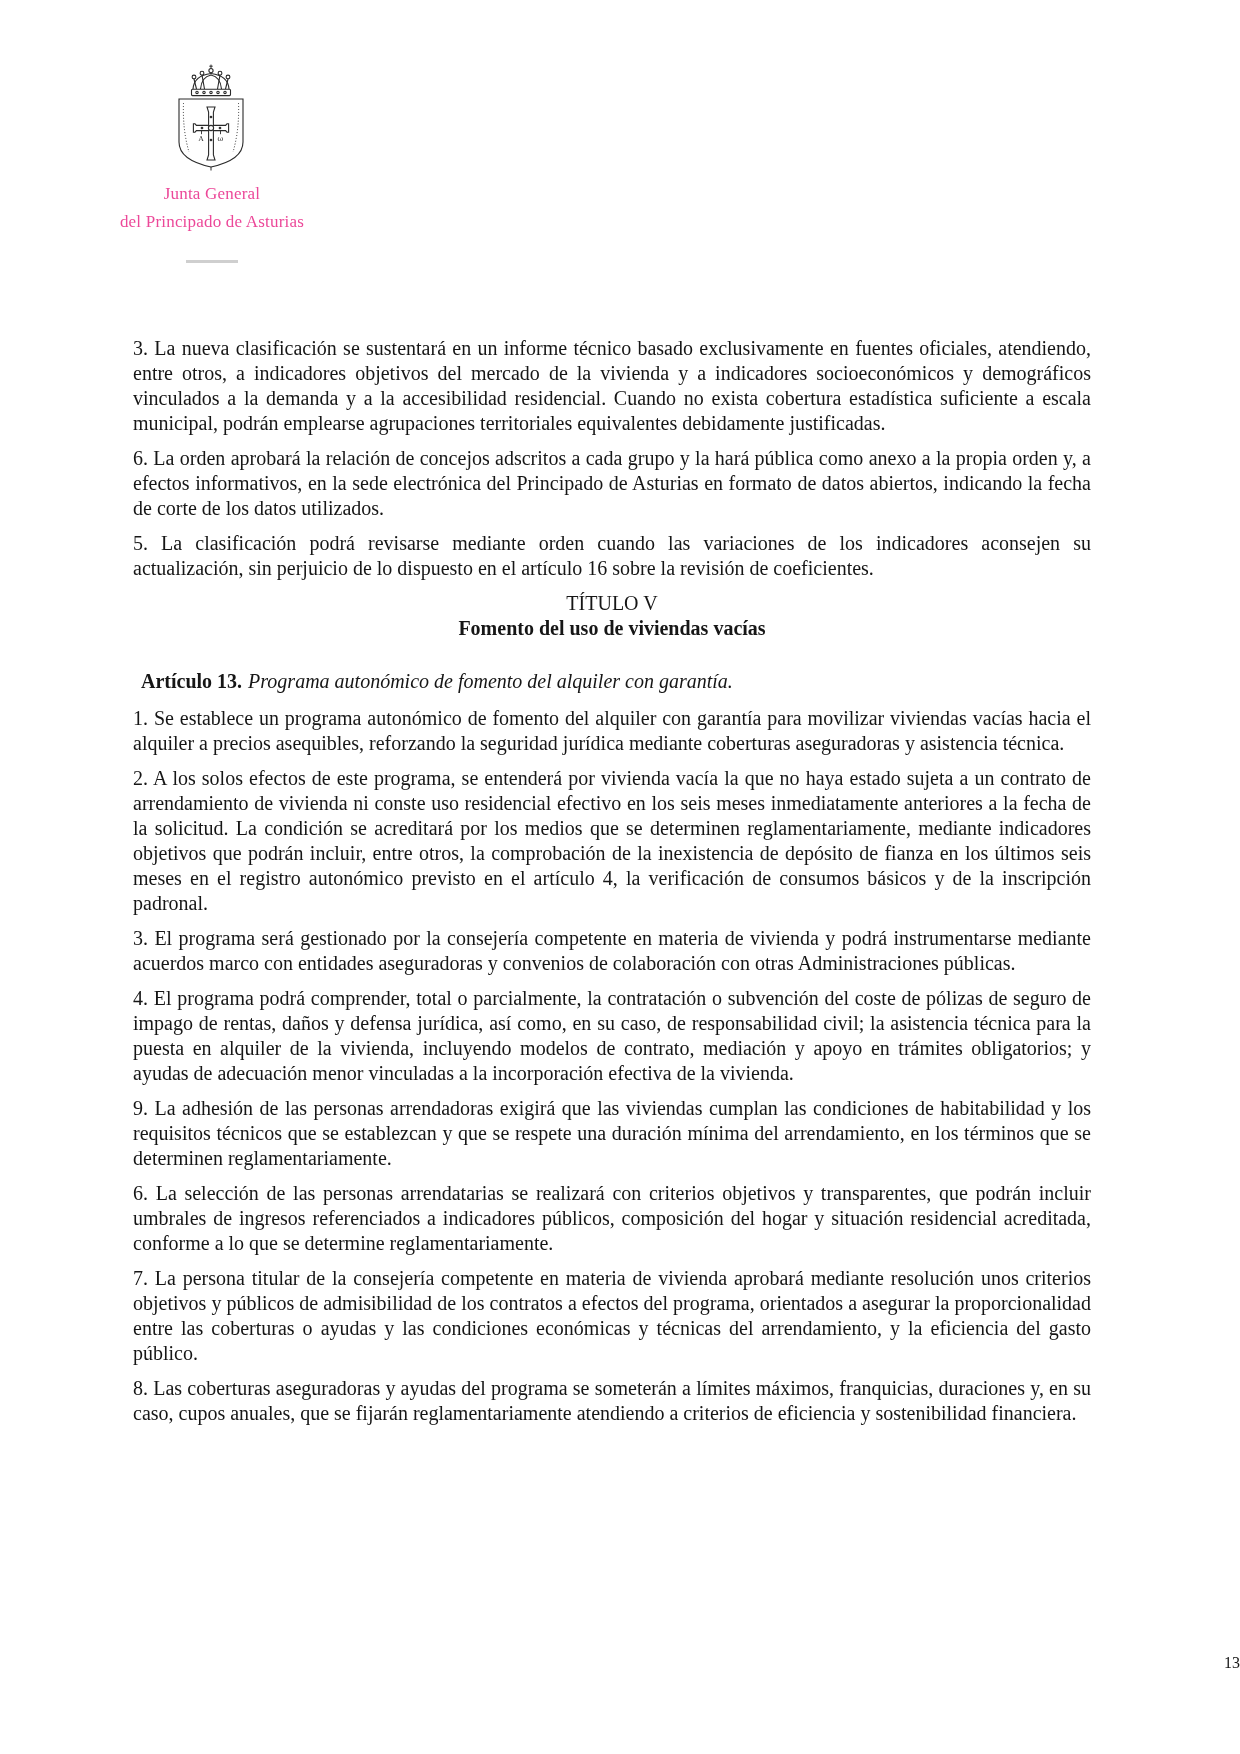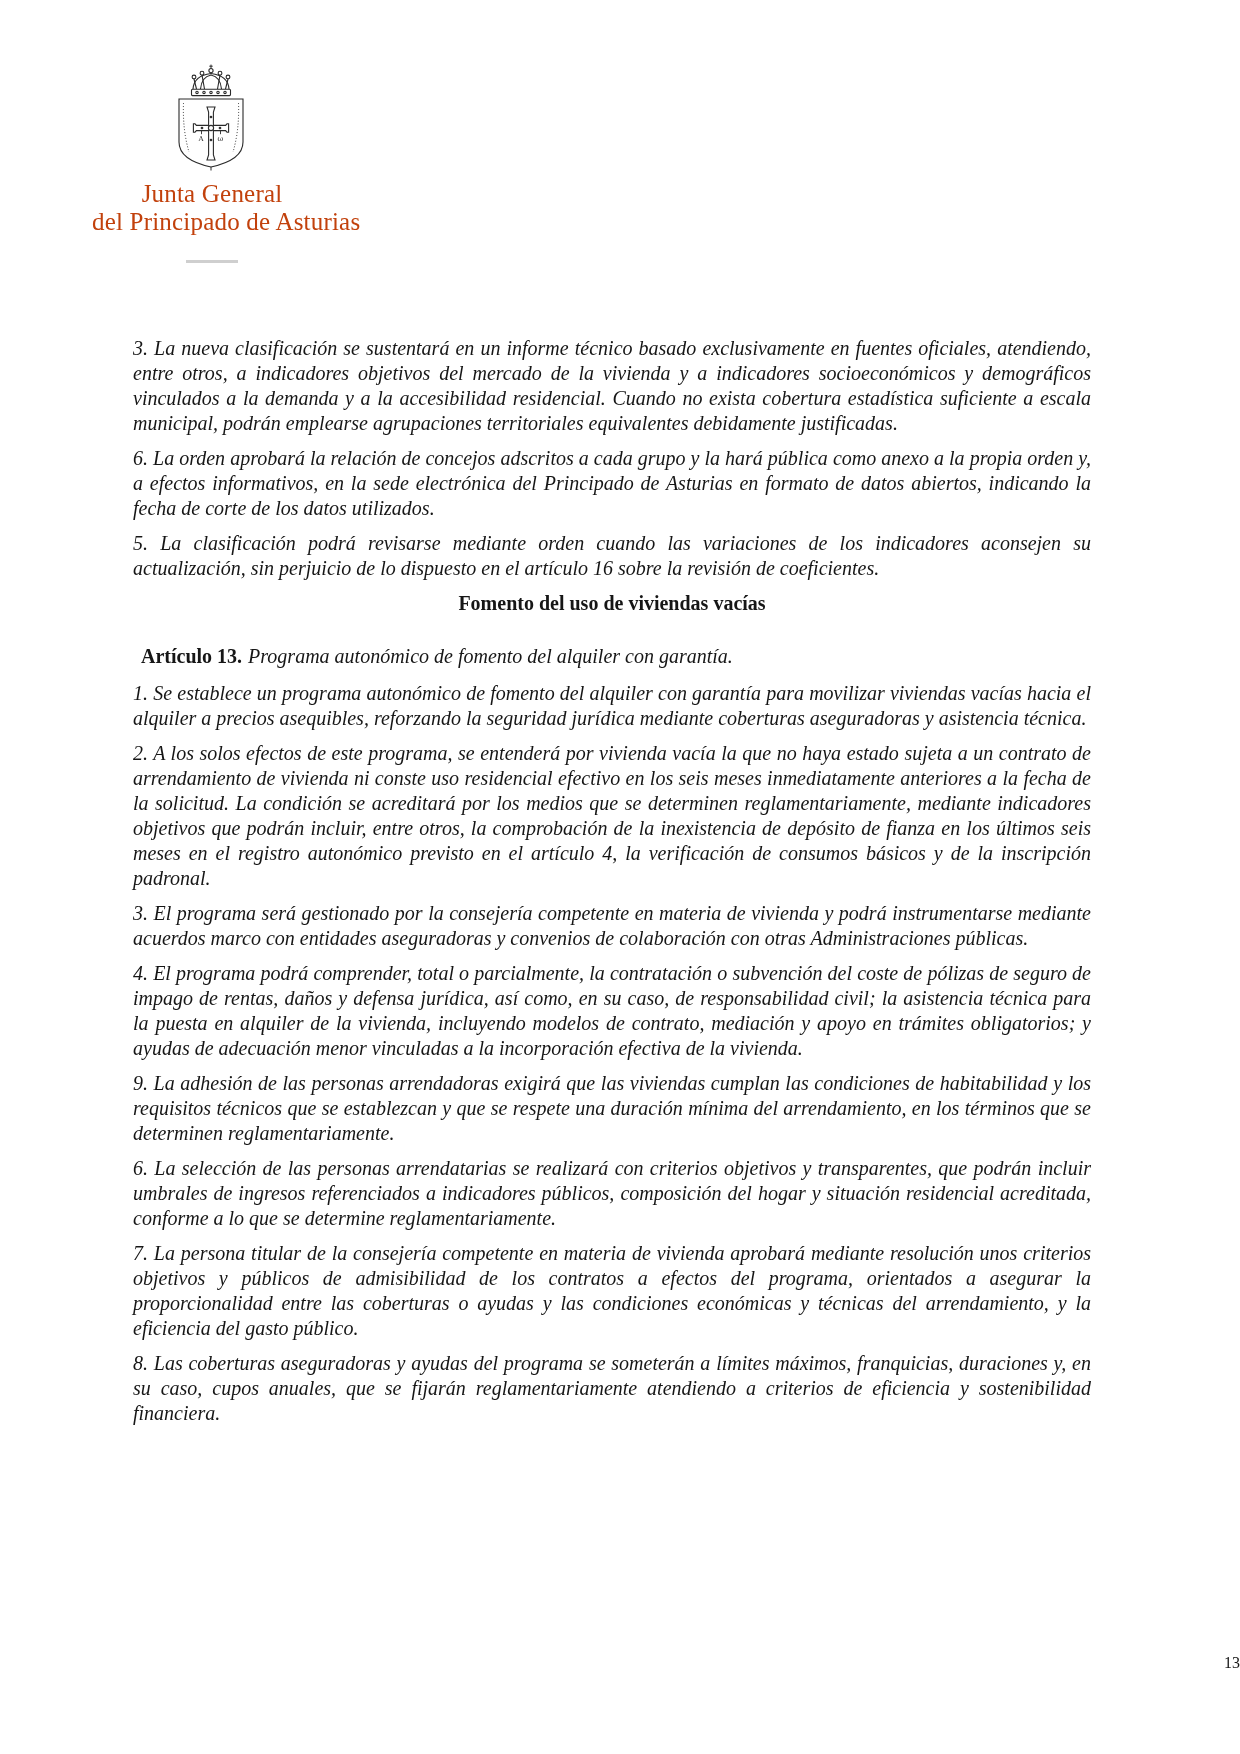--- a/index.html
+++ b/index.html
@@ -13,36 +13,36 @@
   }
 
   
   .header{
     position:absolute;top:62px;left:92px;width:240px;
     text-align:center;
   }
   .crest{display:block;margin:0 auto 8px;}
   .org-line{
     display:block;
-    font-size:25px;line-height:28px;color:#c2410c;
+    font-size:17px;line-height:28px;color:#ec4899;
     letter-spacing:0.2px;
     white-space:nowrap;
   }
   .header-rule{
     width:52px;height:3px;background:#cfcfcf;border:0;
     margin:24px auto 0;
   }
 
   
   .body-text{
     position:absolute;top:336px;left:133px;width:958px;
     font-size:20px;line-height:25px;
     text-align:justify;
   }
-  .para{margin:0 0 10px;font-style:italic;}
+  .para{margin:0 0 10px;}
   .title-block{
     text-align:center;
     margin:8px 0 28px;
   }
   .title-kicker{display:block;}
   .title-main{display:block;font-weight:bold;}
   .article-head{margin:0 8px 12px;text-align:left;}
   .article-num{font-weight:bold;margin-right:0.30em;}
   .article-name{font-style:italic;}
 
@@ -102,20 +102,21 @@
     <div class="header-rule"></div>
   </div>
 
   <div class="body-text">
 
     <p class="para">3. La nueva clasificación se sustentará en un informe técnico basado exclusivamente en fuentes oficiales, atendiendo, entre otros, a indicadores objetivos del mercado de la vivienda y a indicadores socioeconómicos y demográficos vinculados a la demanda y a la accesibilidad residencial. Cuando no exista cobertura estadística suficiente a escala municipal, podrán emplearse agrupaciones territoriales equivalentes debidamente justificadas.</p>
     <p class="para">6. La orden aprobará la relación de concejos adscritos a cada grupo y la hará pública como anexo a la propia orden y, a efectos informativos, en la sede electrónica del Principado de Asturias en formato de datos abiertos, indicando la fecha de corte de los datos utilizados.</p>
     <p class="para">5. La clasificación podrá revisarse mediante orden cuando las variaciones de los indicadores aconsejen su actualización, sin perjuicio de lo dispuesto en el artículo 16 sobre la revisión de coeficientes.</p>
 
     <div class="title-block">
+      <span class="title-kicker">TÍTULO V</span>
       <span class="title-main">Fomento del uso de viviendas vacías</span>
     </div>
 
     <p class="article-head">
       <span class="article-num">Artículo 13.</span><span class="article-name">Programa autonómico de fomento del alquiler con garantía.</span>
     </p>
 
     <p class="para">1. Se establece un programa autonómico de fomento del alquiler con garantía para movilizar viviendas vacías hacia el alquiler a precios asequibles, reforzando la seguridad jurídica mediante coberturas aseguradoras y asistencia técnica.</p>
     <p class="para">2. A los solos efectos de este programa, se entenderá por vivienda vacía la que no haya estado sujeta a un contrato de arrendamiento de vivienda ni conste uso residencial efectivo en los seis meses inmediatamente anteriores a la fecha de la solicitud. La condición se acreditará por los medios que se determinen reglamentariamente, mediante indicadores objetivos que podrán incluir, entre otros, la comprobación de la inexistencia de depósito de fianza en los últimos seis meses en el registro autonómico previsto en el artículo 4, la verificación de consumos básicos y de la inscripción padronal.</p>
     <p class="para">3. El programa será gestionado por la consejería competente en materia de vivienda y podrá instrumentarse mediante acuerdos marco con entidades aseguradoras y convenios de colaboración con otras Administraciones públicas.</p>

